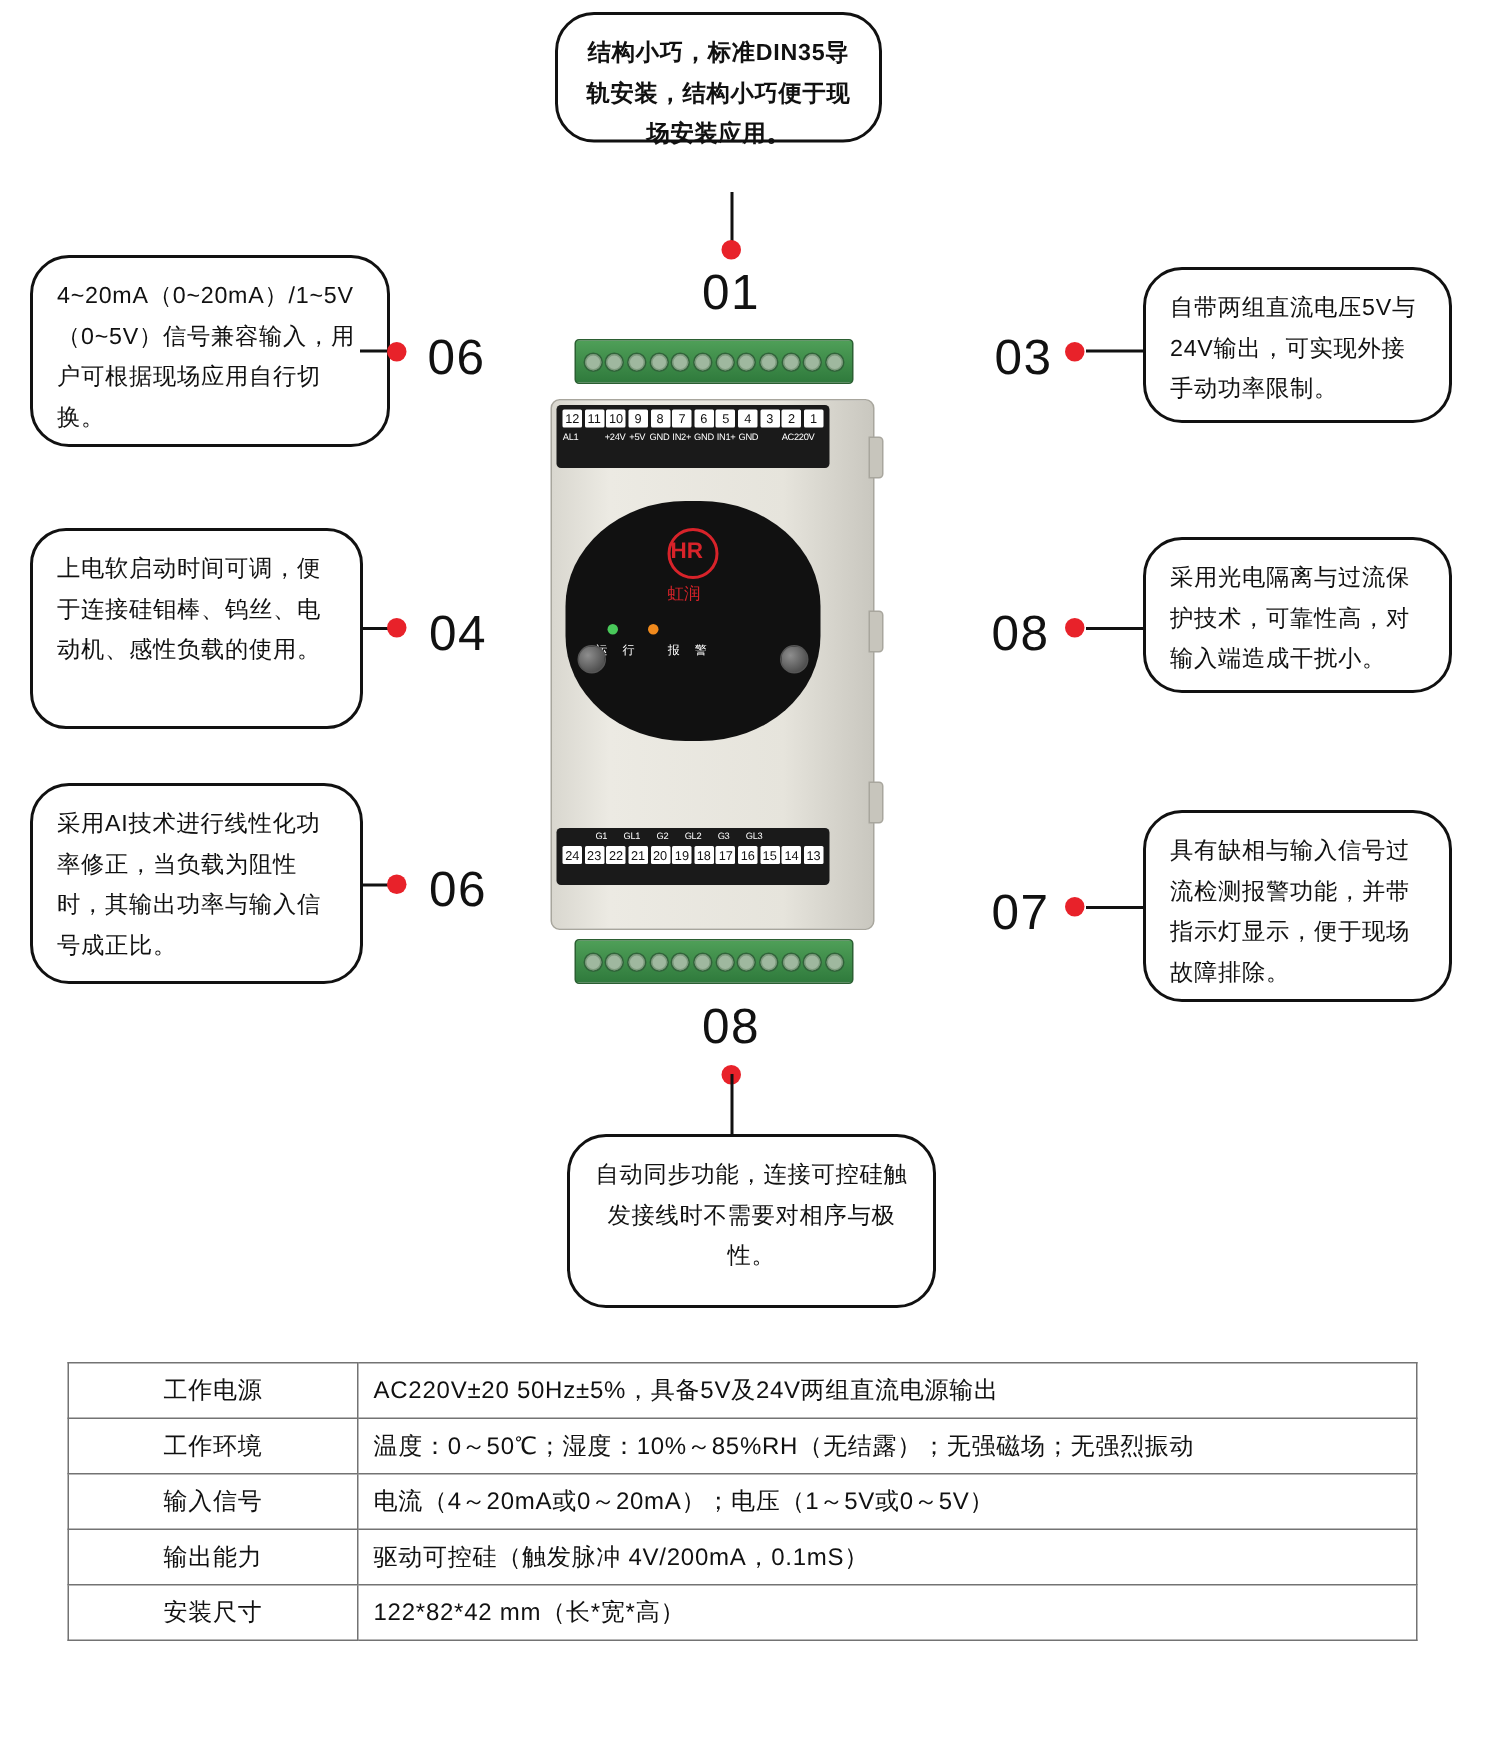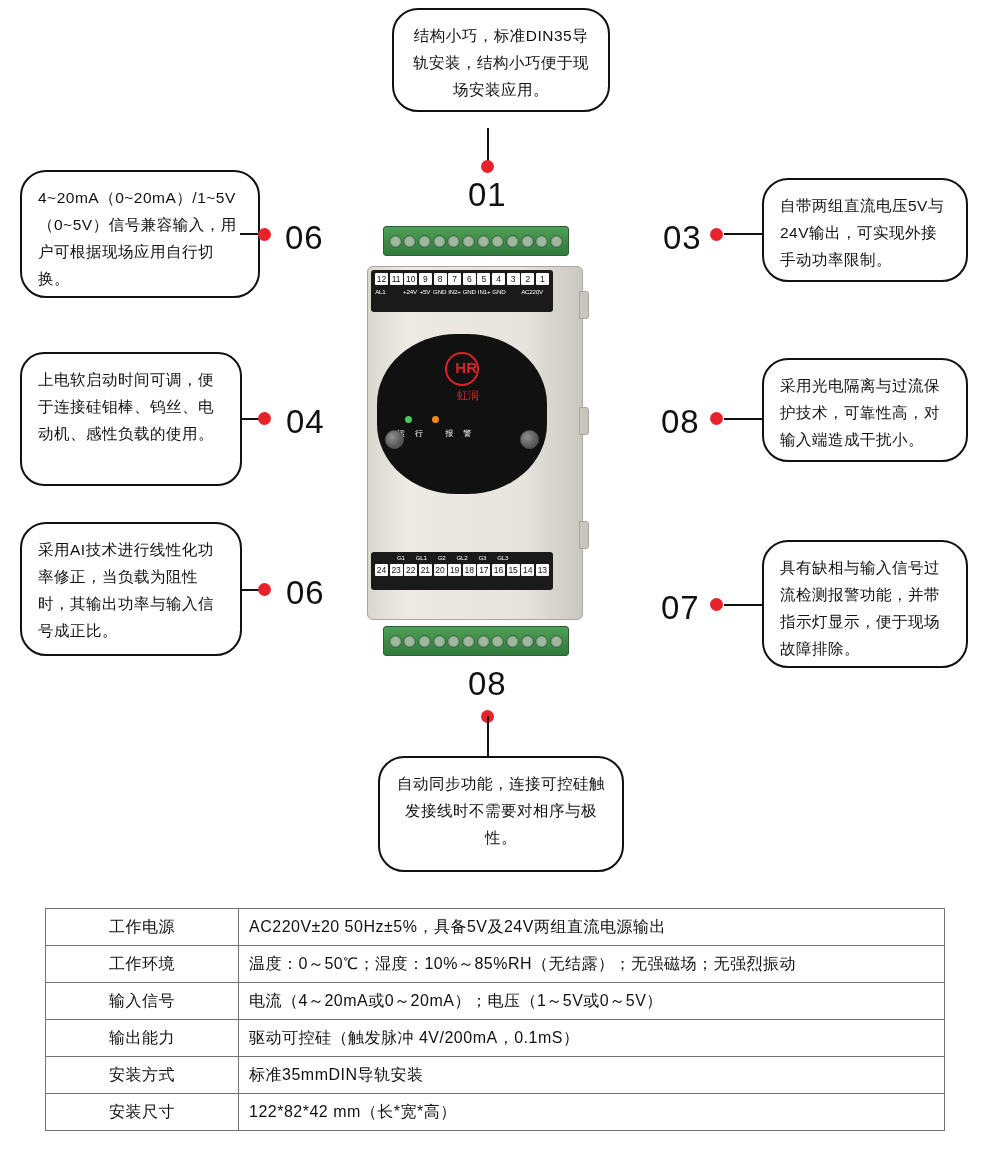--- a/index.html
+++ b/index.html
@@ -140,21 +140,21 @@
     width: 170px;
     height: 160px;
     background: #111;
     border-radius: 80px/70px;
   }
   .logo {
     position: absolute;
     left: 50%;
     top: 18px;
     transform: translateX(-50%);
-    text-align: right;
+    text-align: left;
     color: #d8232a;
   }
   .logo .mark {
     width: 30px; height: 30px;
     margin: 0 auto;
     border: 2px solid #d8232a;
     border-radius: 50%;
     font-size: 15px;
     line-height: 28px;
     font-weight: bold;
@@ -202,21 +202,21 @@
     letter-spacing: 0.5px;
   }
   #spec td.k {
     width: 172px;
     text-align: center;
   }
 </style>
 </head>
 <body>
 
-<div class="bubble center" style="left:392px; top:8px; width:218px; height:104px;">
+<div class="bubble center" style="left:370px; top:8px; width:218px; height:87px;font-weight:bold;">
   <span>结构小巧，标准DIN35导轨安装，结构小巧便于现场安装应用。</span>
 </div>
 <div class="conn" style="left:487px; top:128px; width:2px; height:38px;"></div>
 <div class="dot" style="left:481px; top:160px;"></div>
 <div class="num" style="left:468px; top:176px;">01</div>
 
 <div class="bubble" style="left:20px; top:170px; width:240px; height:128px;">
   <span>4~20mA（0~20mA）/1~5V（0~5V）信号兼容输入，用户可根据现场应用自行切换。</span>
 </div>
 <div class="conn" style="left:240px; top:233px; width:26px; height:2px;"></div>
@@ -390,21 +390,17 @@
     </tr>
     <tr>
       <td class="k">输入信号</td>
       <td class="v">电流（4～20mA或0～20mA）；电压（1～5V或0～5V）</td>
     </tr>
     <tr>
       <td class="k">输出能力</td>
       <td class="v">驱动可控硅（触发脉冲 4V/200mA，0.1mS）</td>
     </tr>
     <tr>
-      <td class="k">安装方式</td>
-      <td class="v">标准35mmDIN导轨安装</td>
-    </tr>
-    <tr>
       <td class="k">安装尺寸</td>
       <td class="v">122*82*42 mm（长*宽*高）</td>
     </tr>
   </tbody>
 </table>
 
 </body></html>

